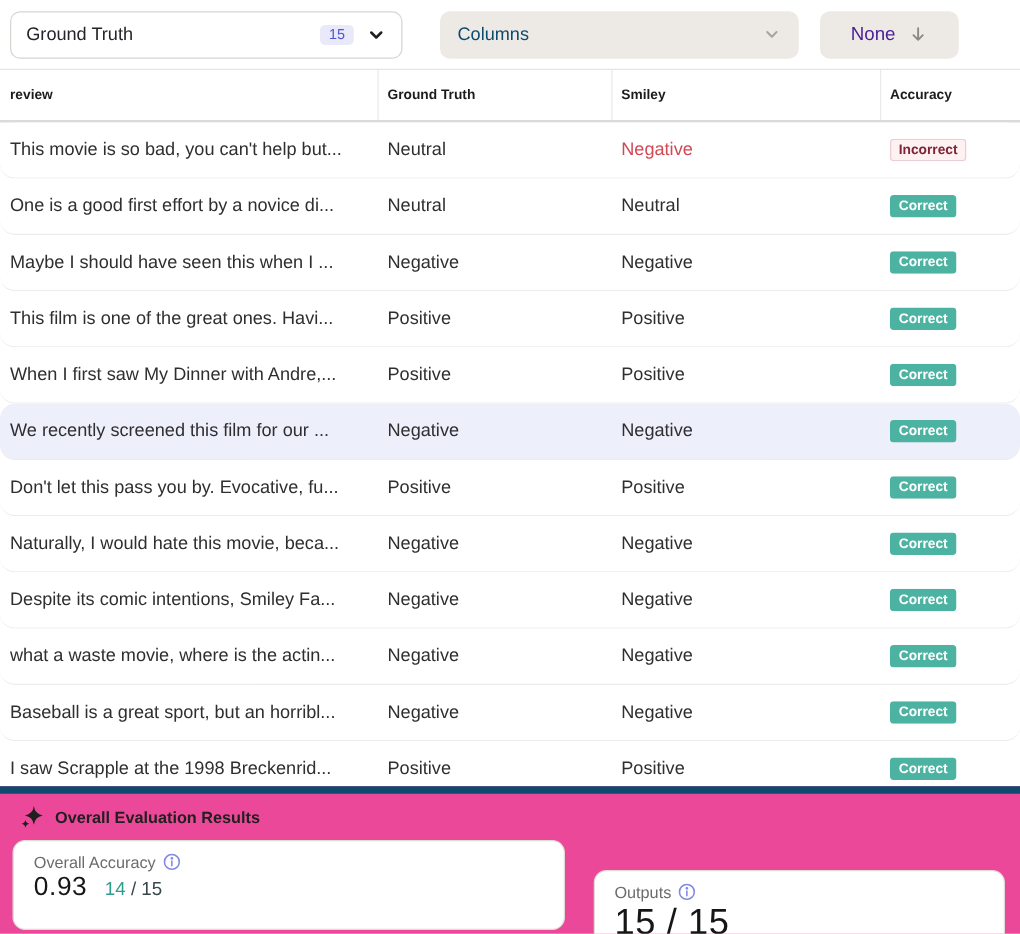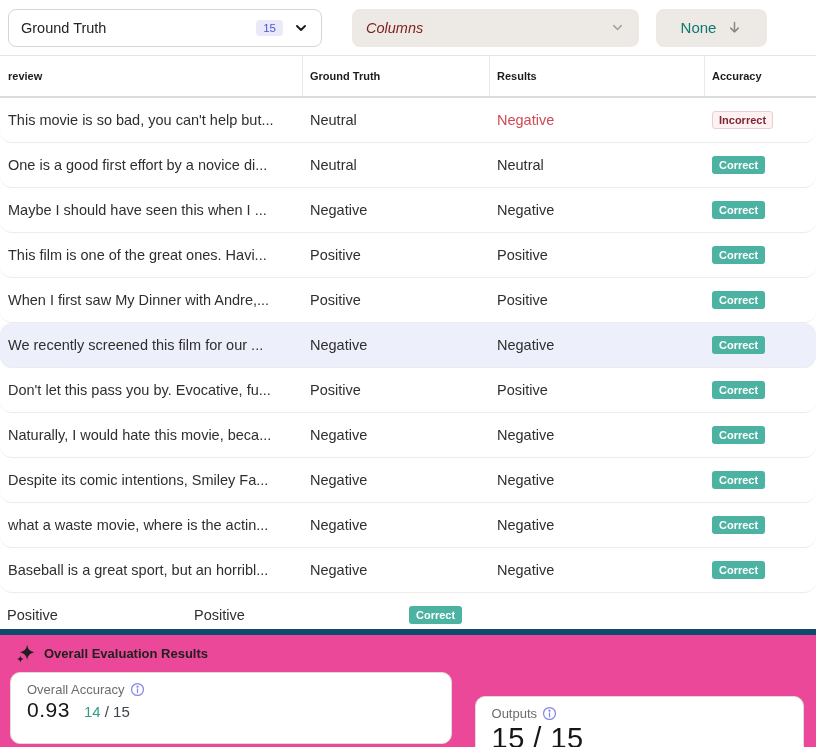--- a/index.html
+++ b/index.html
@@ -4,23 +4,23 @@
 <style>
   * { margin:0; padding:0; }
   body { font-family:"Liberation Sans", sans-serif; background:#fff; }
   .app { width:816px; height:747px; overflow:hidden; background:#fff; position:relative; }
 
   
   .toolbar { height:56px; box-sizing:border-box; border-bottom:1px solid #e8e5e1; display:flex; align-items:center; padding:0 8px; background:#fff; }
   .select-gt { width:314px; height:38px; box-sizing:border-box; border:1px solid #d9d6d1; border-radius:8px; background:#fff; display:flex; align-items:center; padding:0 12px; cursor:pointer; }
   .select-gt .lbl { font-size:14.5px; color:#24242a; flex:1; }
   .count-badge { background:#e9e9fa; color:#4f55d7; font-size:11.5px; font-weight:500; padding:2px 7px; border-radius:4px; margin-right:10px;text-align:center; }
-  .select-cols { margin-left:30px; width:287px; height:38px; box-sizing:border-box; border-radius:8px; background:#edeae6; display:flex; align-items:center; padding:0 14px; color:#7f1d1d; cursor:pointer;font-style:italic; }
+  .select-cols { margin-left:30px; width:287px; height:38px; box-sizing:border-box; border-radius:8px; background:#edeae6; display:flex; align-items:center; padding:0 14px; color:#0c4a6e; cursor:pointer; }
   .select-cols .lbl { font-size:14.5px; flex:1; }
-  .btn-none { margin-left:17px; width:111px; height:38px; box-sizing:border-box; border-radius:8px; background:#edeae6; display:flex; align-items:center; justify-content:center; gap:11px; color:#0f766e; font-size:15px; cursor:pointer; }
+  .btn-none { margin-left:17px; width:111px; height:38px; box-sizing:border-box; border-radius:8px; background:#edeae6; display:flex; align-items:center; justify-content:center; gap:11px; color:#4c1d95; font-size:15px; cursor:pointer; }
 
   
   .thead { display:flex; height:40px; border-bottom:2px solid #dbdbdb; align-items:stretch; background:#fff; }
   .th { display:flex; align-items:center; font-weight:bold; font-size:11px; color:#1c1c1e; box-sizing:border-box; }
   .th:not(:last-child) { border-right:1px solid #eaeaea; }
   .c1 { width:303px; padding-left:8px; padding-right:10px; }
   .c2 { width:187px; padding-left:7px; padding-right:6px; }
   .c3 { width:215px; padding-left:7px; padding-right:6px; }
   .c4 { width:111px; padding-left:7px; }
   .tbody { height:531px; overflow:hidden; }
@@ -79,21 +79,21 @@
         <svg width="15" height="15" viewBox="0 0 24 24" fill="none" stroke="#8d887f" stroke-width="2.4" stroke-linecap="round" stroke-linejoin="round">
             <path d="M12 4v15M6 13l6 6 6-6"></path>
           </svg>
       </span>
     </div>
   </div>
 
   <div class="thead">
     <div class="th c1">review</div>
     <div class="th c2">Ground Truth</div>
-    <div class="th c3">Results</div>
+    <div class="th c3">Smiley</div>
     <div class="th c4">Accuracy</div>
   </div>
 
   <div class="tbody">
     <div class="tr">
       <div class="td c1 rv">This movie is so bad, you can't help but...</div>
       <div class="td c2 gt">Neutral</div>
       <div class="td c3 out neg">Negative</div>
       <div class="td c4">
         <span class="badge badge-incorrect">Incorrect</span>
@@ -184,20 +184,21 @@
     <div class="tr">
       <div class="td c1 rv">Baseball is a great sport, but an horribl...</div>
       <div class="td c2 gt">Negative</div>
       <div class="td c3 out">Negative</div>
       <div class="td c4">
         <span class="badge badge-correct">Correct</span>
       </div>
     </div>
 
     <div class="tr">
+      <div class="td c1 rv">I saw Scrapple at the 1998 Breckenrid...</div>
       <div class="td c2 gt">Positive</div>
       <div class="td c3 out">Positive</div>
       <div class="td c4">
         <span class="badge badge-correct">Correct</span>
       </div>
     </div>
   </div>
 
   <div class="footer">
     <div class="footer-head">

